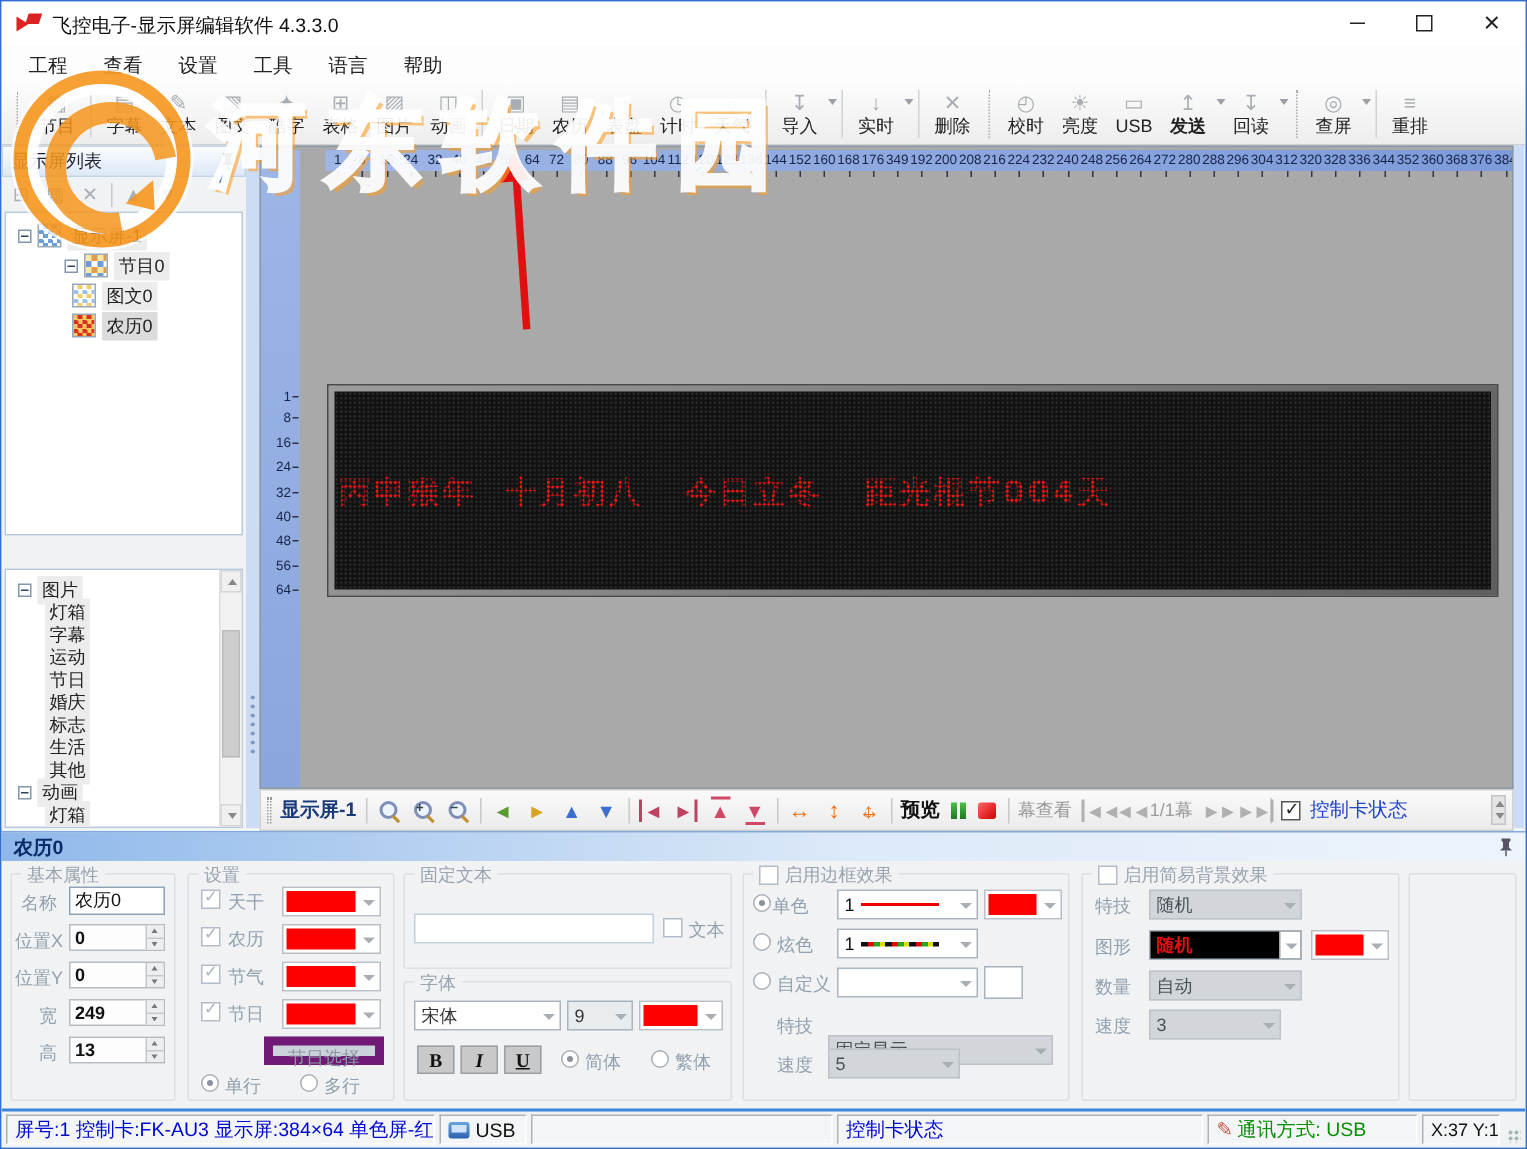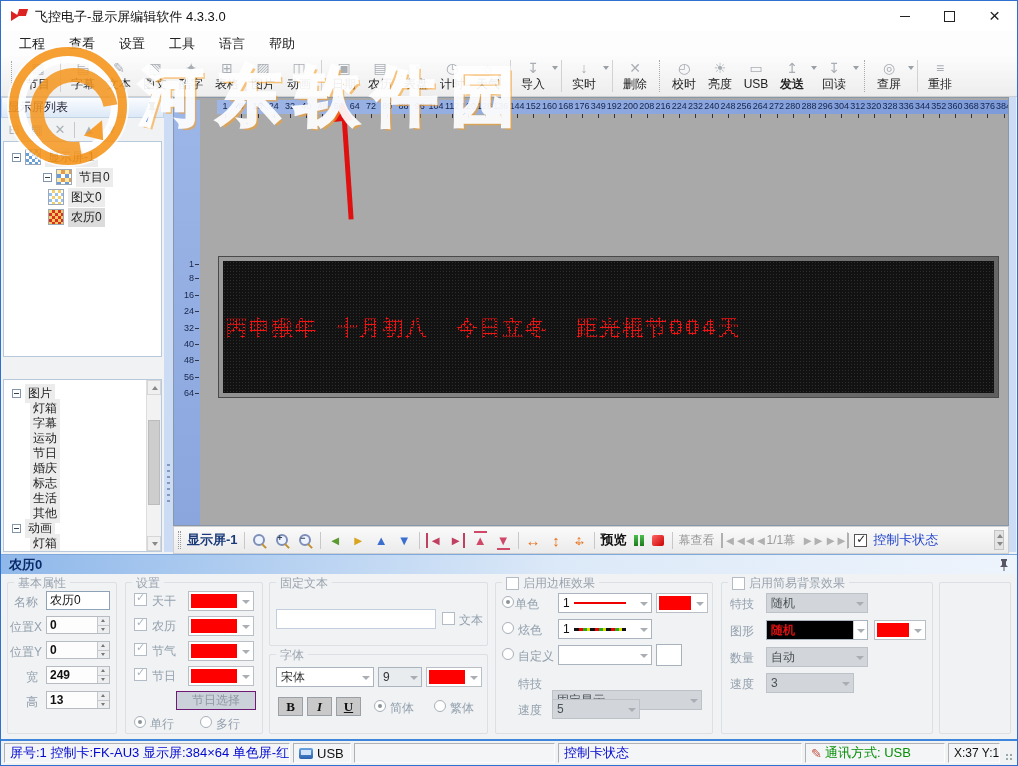--- a/index.html
+++ b/index.html
@@ -170,21 +170,21 @@
   .sp-b + .sp-b { border-top:1px solid #c4c8cc; }
   .sp-b::before { content:""; position:absolute; left:3px; width:0; height:0; border-left:2.5px solid transparent; border-right:2.5px solid transparent; }
   .sp-up::before { top:2px; border-bottom:3px solid #777; }
   .sp-dn::before { top:2px; border-top:3px solid #777; }
   .chk { position:absolute; width:13px; height:13px; border:1px solid #b3bcc6; background:#fff; }
   .chk.checked::before { content:"✓"; position:absolute; left:1px; top:-3px; font-size:11px; font-weight:bold; color:#a9b4c0; }
   .colordd { position:absolute; height:20px; background:#fff; border:1px solid #b9bfc5; display:flex; align-items:stretch; }
   .cd-swatch { flex:1; margin:2px; background:#f00; }
   .cd-arrow { width:14px; position:relative; }
   .cd-arrow::before { content:""; position:absolute; left:3px; top:8px; width:0; height:0; border-left:4px solid transparent; border-right:4px solid transparent; border-top:4px solid #a9aeb4; }
-  .pbtn { position:absolute; background:#ccd2da; border:1px solid #701a75; color:#8d97a3; text-align:center; line-height:17px; font-size:12px; }
+  .pbtn { position:absolute; background:#ccd2da; border:6px solid #701a75; color:#8d97a3; text-align:center; line-height:17px; font-size:12px; }
   .radio { position:absolute; width:12px; height:12px; border:1px solid #a8b0b8; border-radius:50%; background:#fff; }
   .radio.sel::before { content:""; position:absolute; left:3px; top:3px; width:4px; height:4px; border-radius:50%; background:#8a939c; }
   .dd { position:absolute; height:20px; border:1px solid #aab4be; background:#fff; display:flex; align-items:center; padding-left:4px; color:#333; }
   .dd .dd-arrow { margin-left:auto; width:14px; height:100%; position:relative; }
   .dd .dd-arrow::before { content:""; position:absolute; left:3px; top:8px; width:0; height:0; border-left:4px solid transparent; border-right:4px solid transparent; border-top:4px solid #a9aeb4; }
   .dd.disabled { background:#d2d6da; border-color:#bcc2c8; color:#4a5258; }
   .redline { display:inline-block; width:52px; height:2px; background:#e00; margin-left:4px; }
   .multiline { display:inline-block; width:52px; height:3px; margin-left:4px;
     background:repeating-linear-gradient(90deg,#111 0 5px,#e00 5px 9px,#2a2 9px 13px,#dd0 13px 16px); }
   .palette { position:absolute; width:26px; height:22px; background:#fff; border:1px solid #a8b2bc; padding:2px; }

